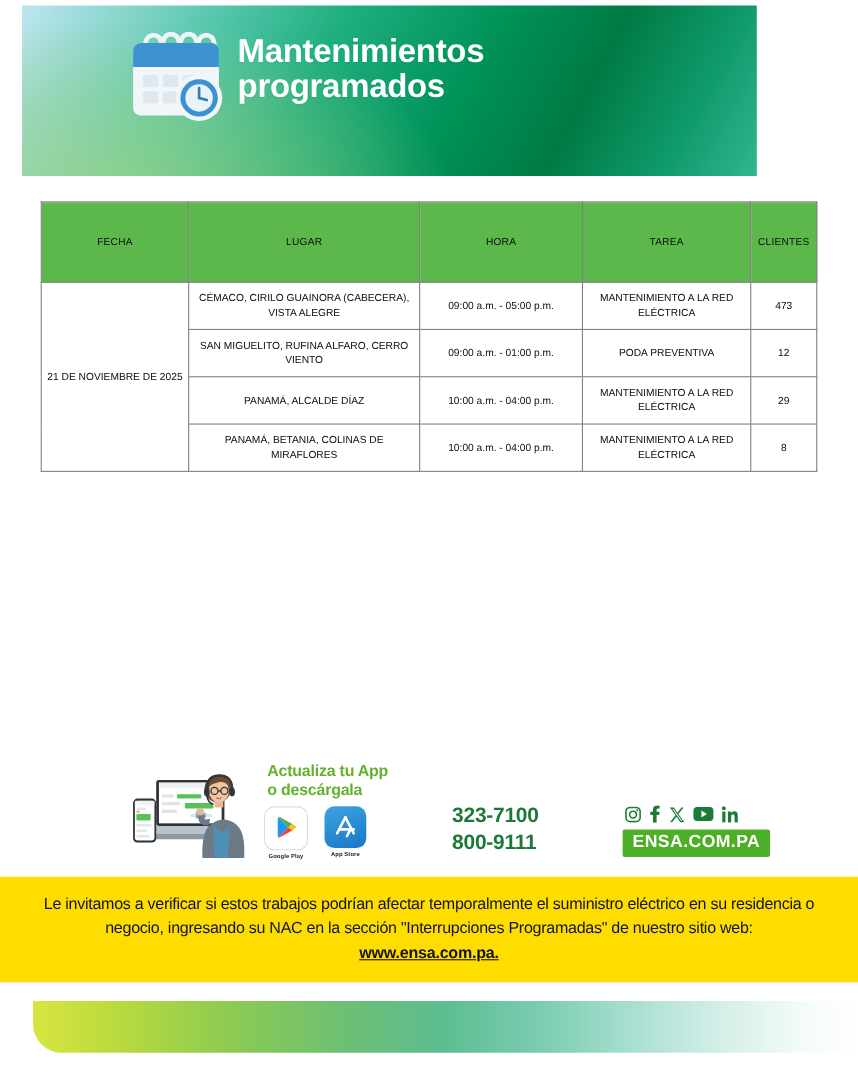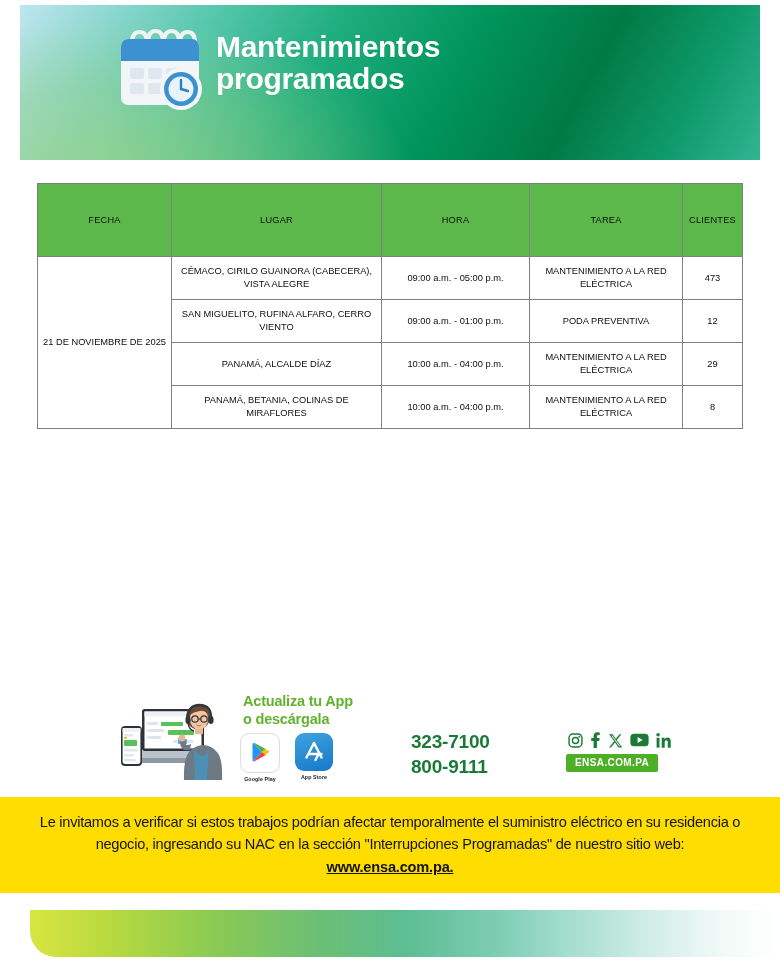--- a/index.html
+++ b/index.html
@@ -13,21 +13,21 @@
     font-family: "Liberation Sans", sans-serif;
     overflow: hidden;
     position: relative;
   }
 
   
   .header-banner {
     position: absolute;
     left: 20px;
     top: 5px;
-    width: 740px;
+    width: 668px;
     height: 155px;
     background:
       linear-gradient(118deg,
         #bfe6ef 0%,
         #8fd8d2 11%,
         #57c7ad 24%,
         #1fae7e 40%,
         #00945b 58%,
         #007a44 74%,
         #0f9a6b 88%,
@@ -207,21 +207,21 @@
     align-items: center;
     gap: 7px;
   }
   .soc { display: block; }
   .ensa-badge {
     position: absolute;
     left: 566px;
     top: 66px;
     background: #4caf26;
     color: #ffffff;
-    font-size: 10px;
+    font-size: 16px;
     font-weight: bold;
     letter-spacing: 0.4px;
     padding: 3px 9px 4px 9px;
     border-radius: 2px;
     white-space: nowrap;
   }
 
   
   .notice {
     position: absolute;

